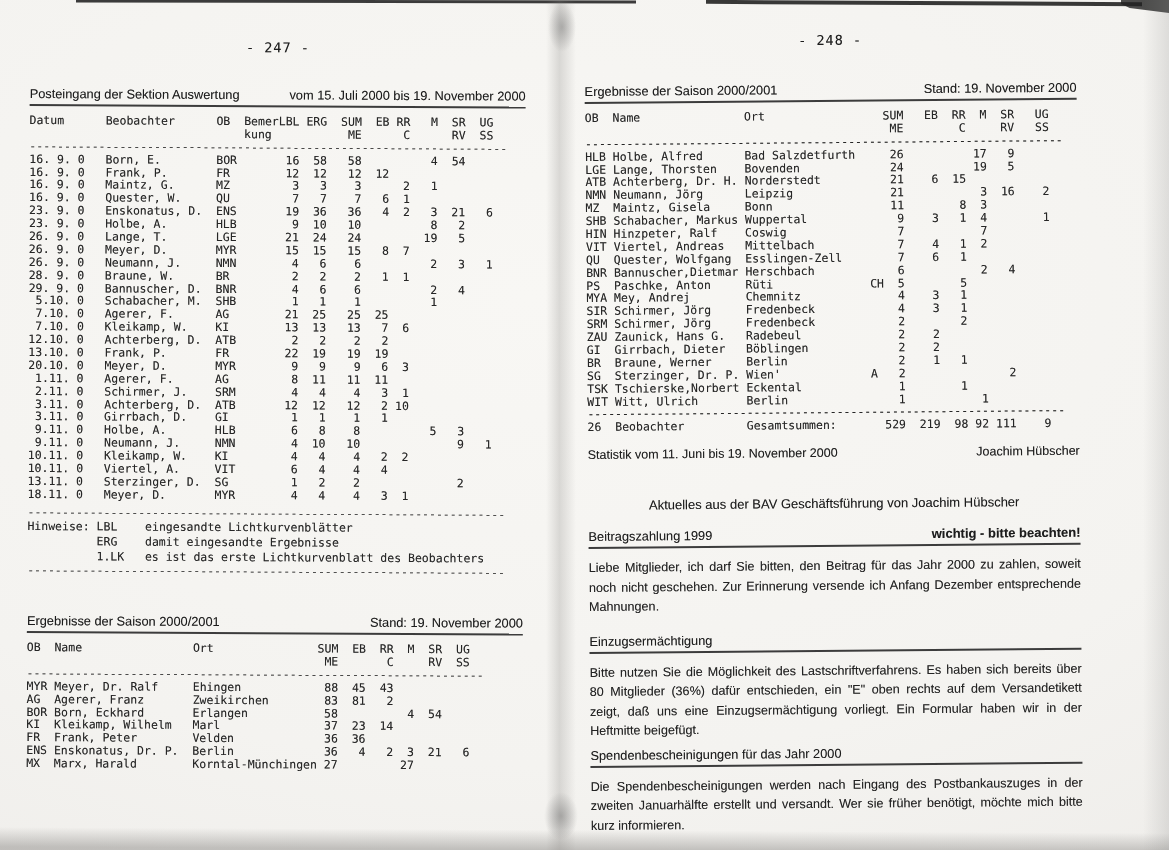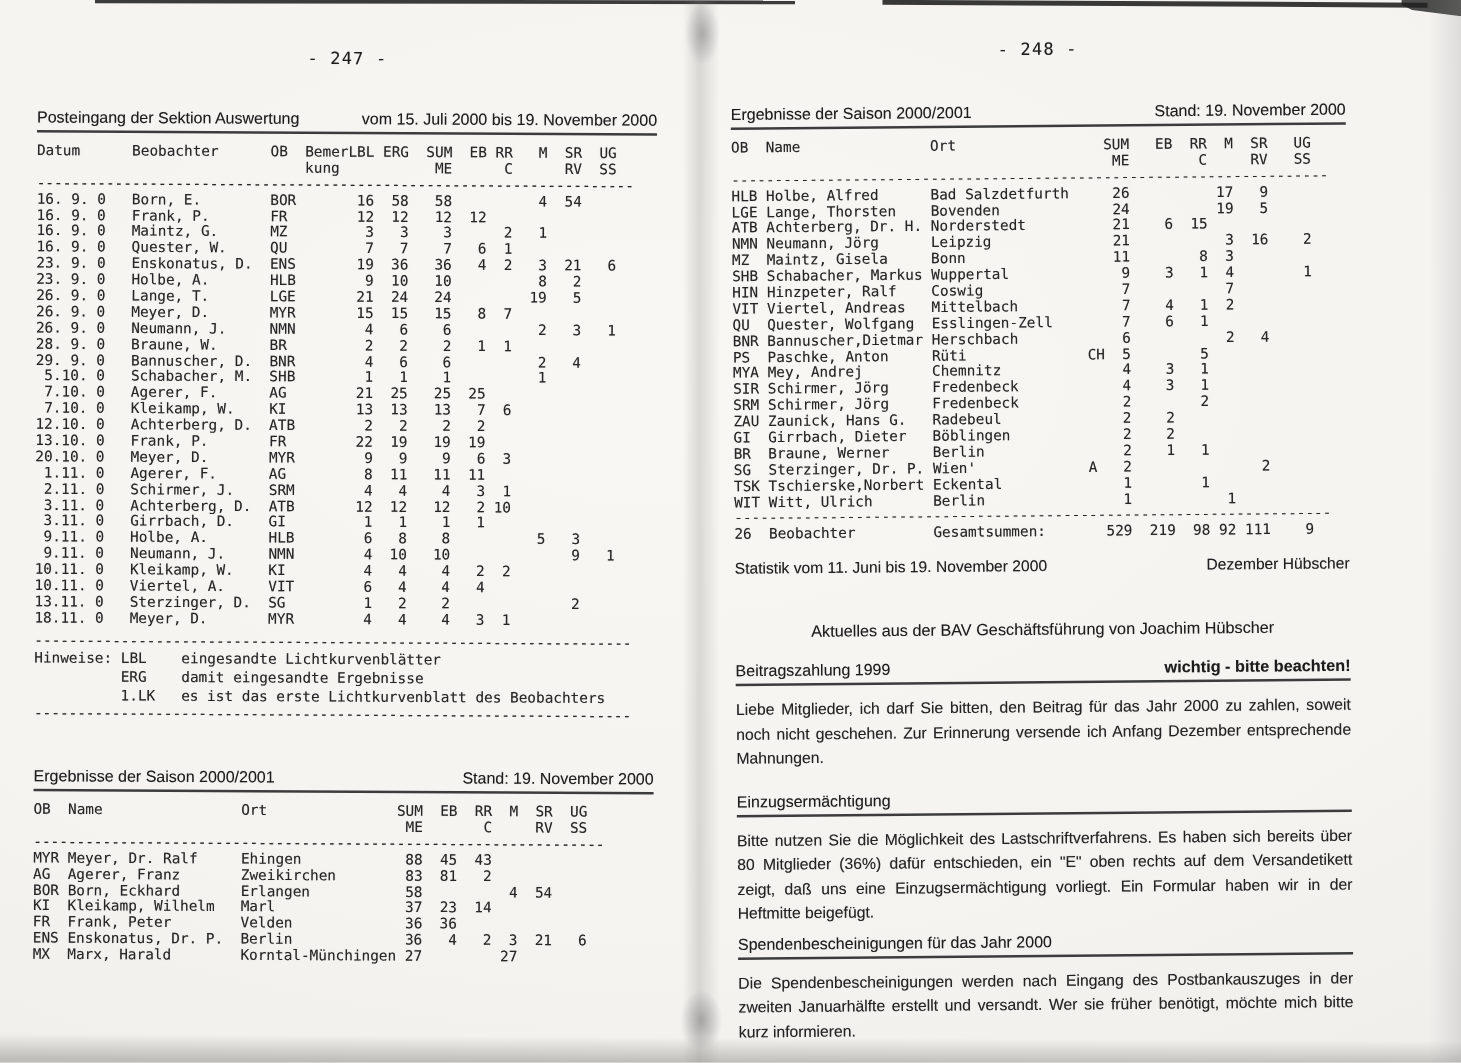--- a/index.html
+++ b/index.html
@@ -80,21 +80,21 @@
 
   <div class="sec-head mt-secr">
     <span>Ergebnisse der Saison 2000/2001</span>
     <span class="right">Stand: 19. November 2000</span>
   </div>
 
   <div class="mono tbl"><div class="tline">OB  Name               Ort                 SUM   EB  RR  M  SR   UG</div><div class="tline">                                            ME        C     RV   SS</div><div class="tline">---------------------------------------------------------------------</div><div class="tline">HLB Holbe, Alfred      Bad Salzdetfurth     26          17   9     </div><div class="tline">LGE Lange, Thorsten    Bovenden             24          19   5     </div><div class="tline">ATB Achterberg, Dr. H. Norderstedt          21    6  15            </div><div class="tline">NMN Neumann, Jörg      Leipzig              21           3  16    2</div><div class="tline">MZ  Maintz, Gisela     Bonn                 11        8  3         </div><div class="tline">SHB Schabacher, Markus Wuppertal             9    3   1  4        1</div><div class="tline">HIN Hinzpeter, Ralf    Coswig                7           7         </div><div class="tline">VIT Viertel, Andreas   Mittelbach            7    4   1  2         </div><div class="tline">QU  Quester, Wolfgang  Esslingen-Zell        7    6   1            </div><div class="tline">BNR Bannuscher,Dietmar Herschbach            6           2   4     </div><div class="tline">PS  Paschke, Anton     Rüti              CH  5        5            </div><div class="tline">MYA Mey, Andrej        Chemnitz              4    3   1            </div><div class="tline">SIR Schirmer, Jörg     Fredenbeck            4    3   1            </div><div class="tline">SRM Schirmer, Jörg     Fredenbeck            2        2            </div><div class="tline">ZAU Zaunick, Hans G.   Radebeul              2    2                </div><div class="tline">GI  Girrbach, Dieter   Böblingen             2    2                </div><div class="tline">BR  Braune, Werner     Berlin                2    1   1            </div><div class="tline">SG  Sterzinger, Dr. P. Wien'             A   2               2     </div><div class="tline">TSK Tschierske,Norbert Eckental              1        1            </div><div class="tline">WIT Witt, Ulrich       Berlin                1           1         </div><div class="tline">---------------------------------------------------------------------</div><div class="tline">26  Beobachter         Gesamtsummen:       529  219  98 92 111    9</div></div>
 
   <div class="statline">
     <span>Statistik vom 11. Juni bis 19. November 2000</span>
-    <span>Dezember Hübscher</span>
+    <span>Joachim Hübscher</span>
   </div>
 
   <div class="aktuelles">Aktuelles aus der BAV Geschäftsführung von Joachim Hübscher</div>
 
   <div class="sec-head nsec">
     <span>Beitragszahlung 1999</span>
     <span class="right bold">wichtig - bitte beachten!</span>
   </div>
   <div class="para">Liebe Mitglieder, ich darf Sie bitten, den Beitrag für das Jahr 2000 zu zahlen, soweit noch nicht geschehen. Zur Erinnerung versende ich Anfang Dezember entsprechende Mahnungen.</div>
 

